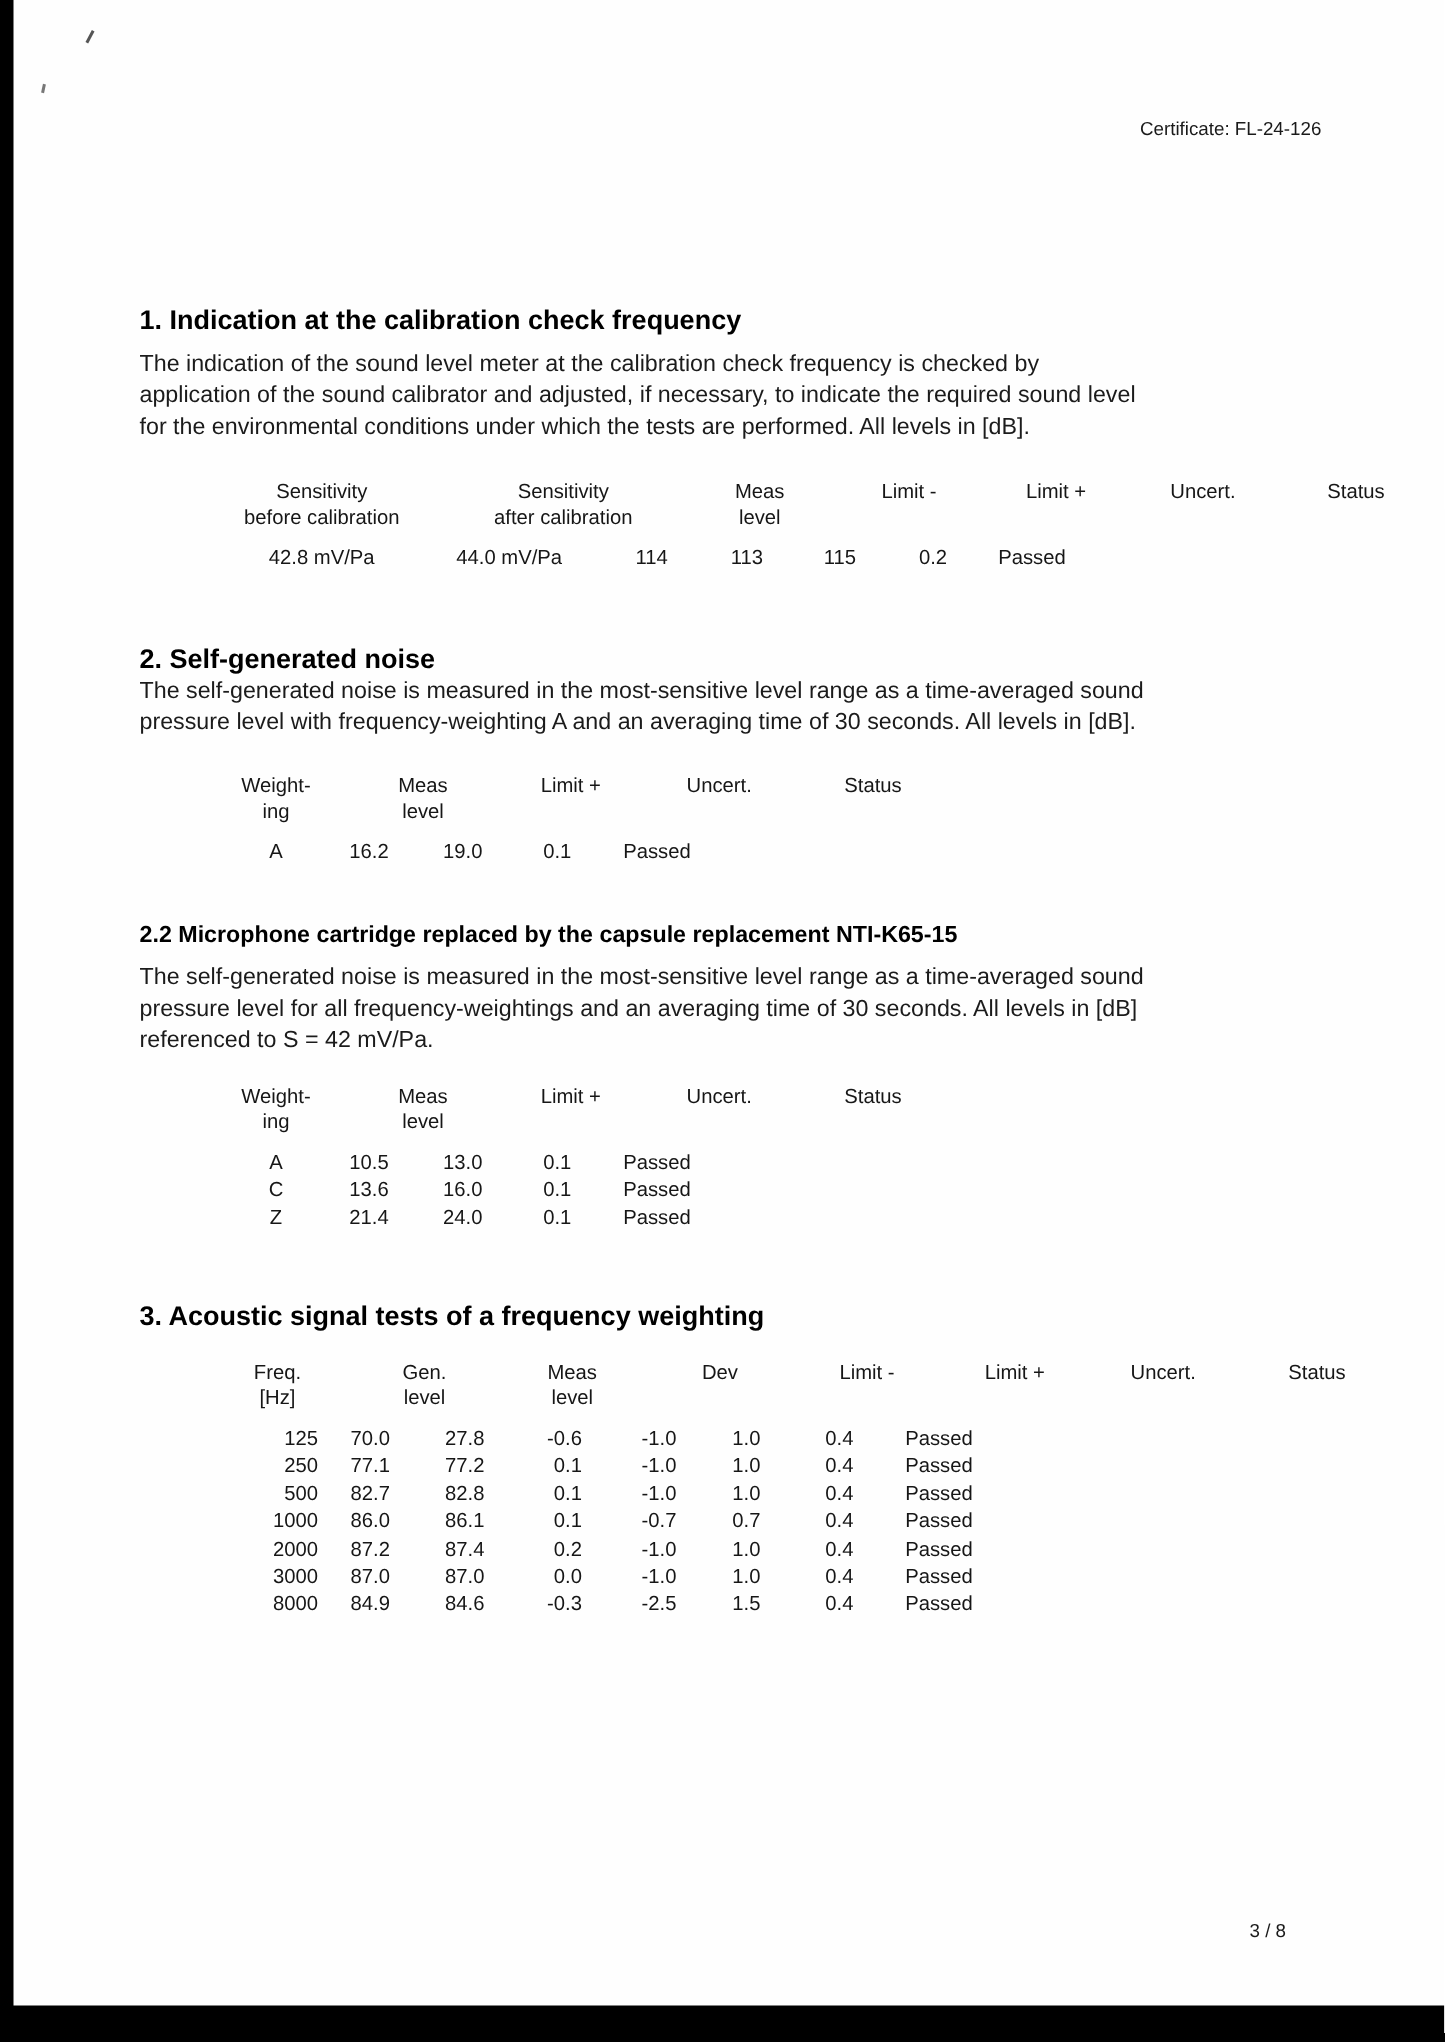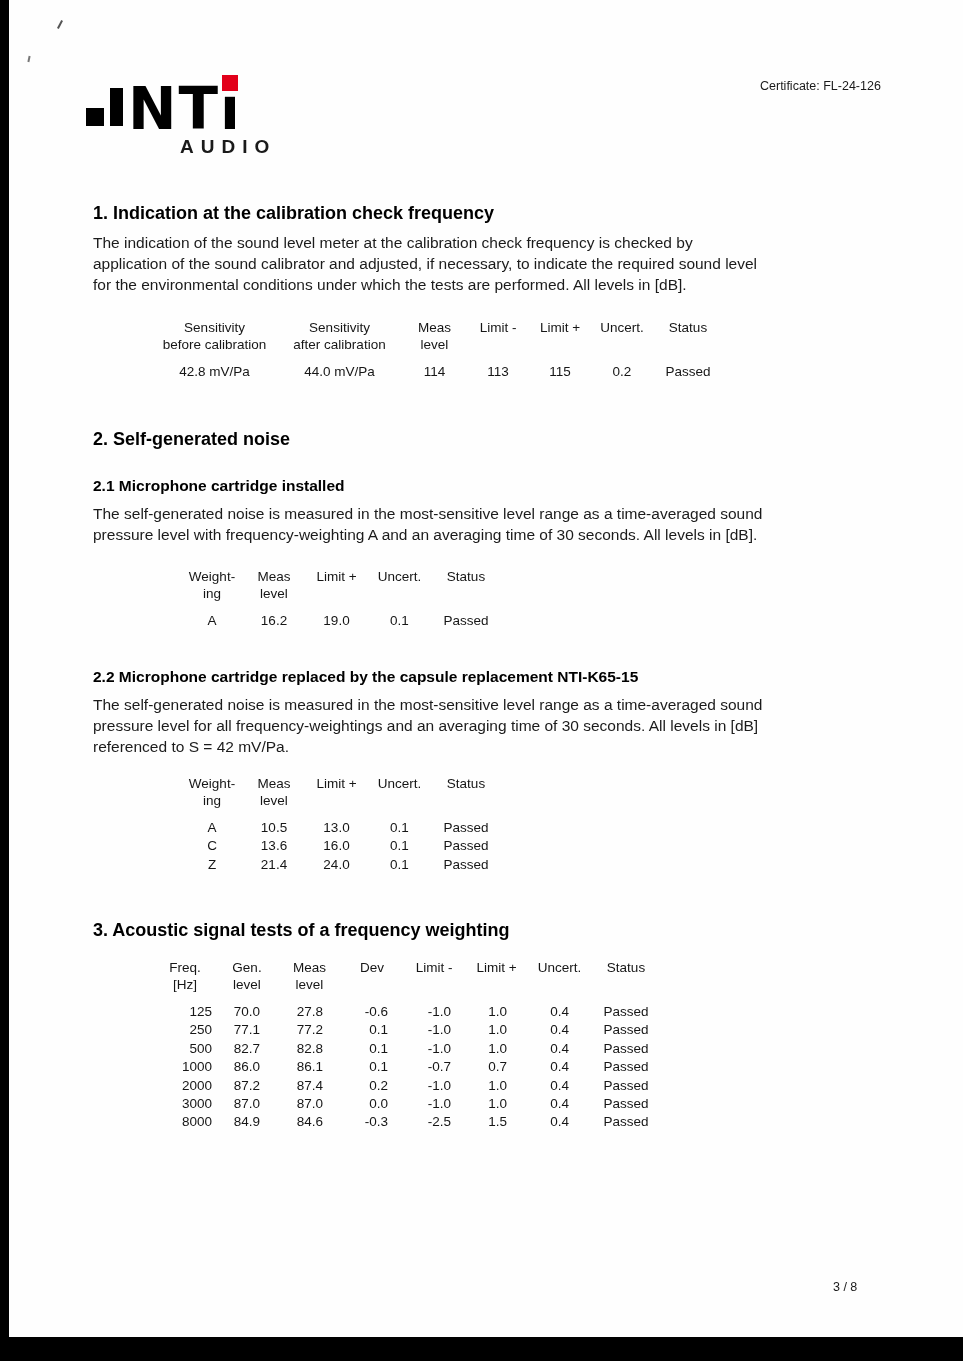--- a/index.html
+++ b/index.html
@@ -41,31 +41,31 @@
 
   #s1-title  { margin-bottom:8px; }
   #s2-title  { margin-top:47px; }
   #s21-title { margin-top:26px; margin-bottom:7px; }
   #s22-title { margin-top:36px; margin-bottom:7px; }
   #s3-title  { margin-top:45px; margin-bottom:8px; }
 
   
   .tbl { font-size:13.5px; color:#161616; }
   .t-head, .t-row { display:grid; align-items:start; }
-  .t-head { margin-bottom:10px; }
+  .t-head { margin-bottom:10px;gap:36px; }
   .t-th { text-align:center; line-height:17px; }
   .t-td { text-align:center; line-height:18.4px; }
 
   .t1 { margin-top:24px; margin-left:59px; }
   .t1 .t-head, .t1 .t-row { grid-template-columns:125px 125px 65px 62px 62px 62px 70px; }
 
   .t2 { margin-top:23px; margin-left:60px; }
   .t3 { margin-top:18px; margin-left:60px; }
   .t2 .t-head, .t2 .t-row,
-  .t3 .t-head, .t3 .t-row { grid-template-columns:62px 62px 63px 63px 70px;margin-left:28px; }
+  .t3 .t-head, .t3 .t-row { grid-template-columns:62px 62px 63px 63px 70px; }
 
   .t4 { margin-top:18px; margin-left:61px; }
   .t4 .t-head, .t4 .t-row { grid-template-columns:62px 62px 63px 62px 62px 63px 63px 70px; }
   .t4 .t-td { text-align:right; }
   .t4 .t-td.c0 { padding-right:4px; }
   .t4 .t-td.c1 { padding-right:18px; }
   .t4 .t-td.c2 { padding-right:18px; }
   .t4 .t-td.c3 { padding-right:15px; }
   .t4 .t-td.c4 { padding-right:14px; }
   .t4 .t-td.c5 { padding-right:21px; }
@@ -78,27 +78,20 @@
 <body>
 
 <div class="page">
   <div class="edge-left"></div>
   <div class="edge-bottom"></div>
   <div class="artifact a1"></div>
   <div class="artifact a2"></div>
 
   <div class="certificate">Certificate: FL-24-126</div>
 
-  <div class="logo">
-    <div class="blk b1"></div>
-    <div class="blk b2"></div>
-    <div class="logo-text"><span>NT</span><span>ı</span></div>
-    <div class="red-dot" style="background: rgb(226, 0, 26);"></div>
-    <div class="logo-sub">AUDIO</div>
-  </div>
 
   <div class="content">
     <h2 id="s1-title">1. Indication at the calibration check frequency</h2>
     <p>The indication of the sound level meter at the calibration check frequency is checked by
 application of the sound calibrator and adjusted, if necessary, to indicate the required sound level
 for the environmental conditions under which the tests are performed. All levels in [dB].</p>
     <div class="tbl t1">
         <div class="t-head">
           <div class="t-th c0">Sensitivity<br>before calibration</div>
           <div class="t-th c1">Sensitivity<br>after calibration</div>
@@ -114,21 +107,20 @@
           <div class="t-td c2">114</div>
           <div class="t-td c3">113</div>
           <div class="t-td c4">115</div>
           <div class="t-td c5">0.2</div>
           <div class="t-td c6">Passed</div>
         </div>
       </div>
 
     <h2 id="s2-title">2. Self-generated noise</h2>
 
-    <h3 id="s21-title">2.1 Microphone cartridge installed</h3>
     <p>The self-generated noise is measured in the most-sensitive level range as a time-averaged sound
 pressure level with frequency-weighting A and an averaging time of 30 seconds. All levels in [dB].</p>
     <div class="tbl t2">
         <div class="t-head">
           <div class="t-th c0">Weight-<br>ing</div>
           <div class="t-th c1">Meas<br>level</div>
           <div class="t-th c2">Limit +</div>
           <div class="t-th c3">Uncert.</div>
           <div class="t-th c4">Status</div>
         </div>

